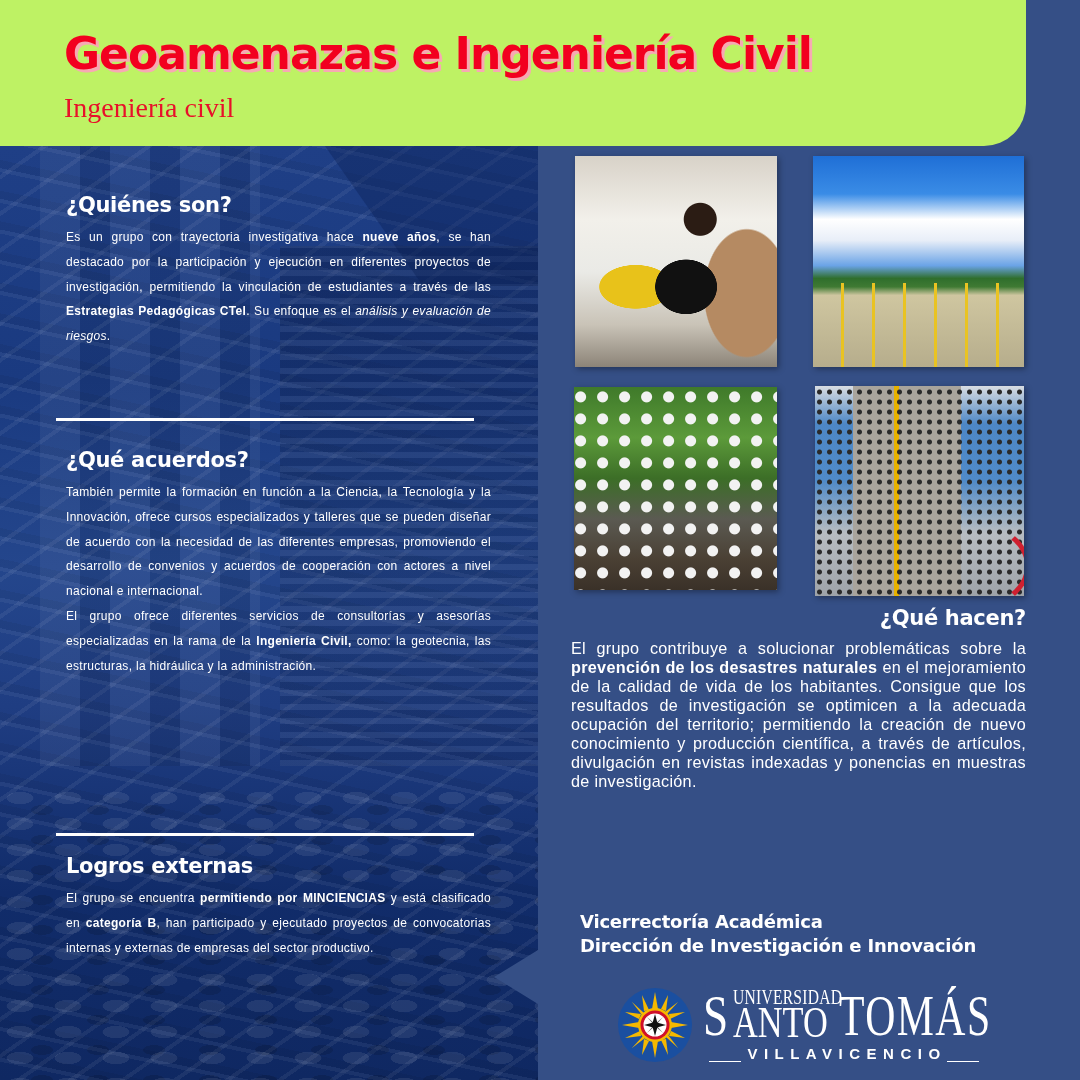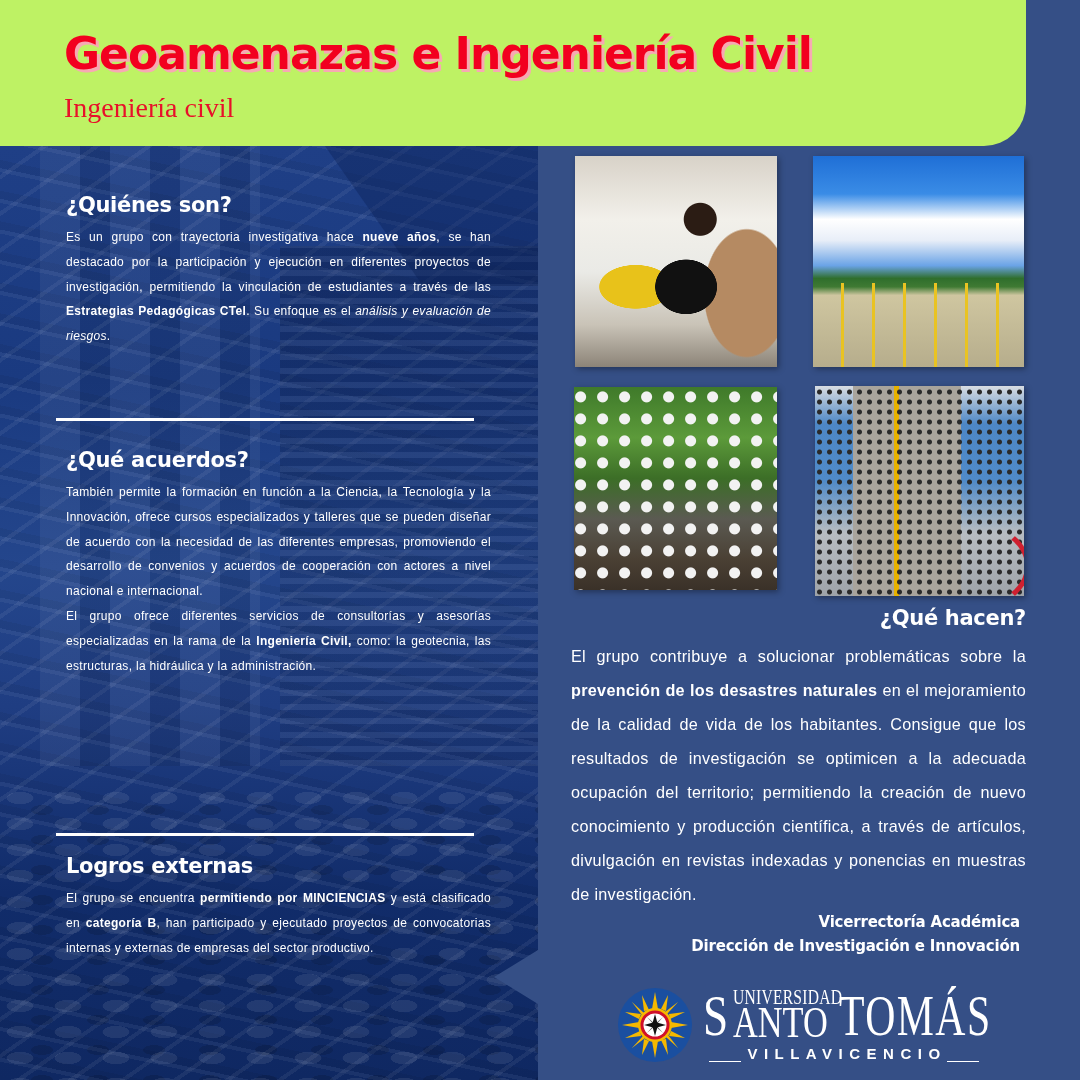--- a/index.html
+++ b/index.html
@@ -161,32 +161,32 @@
       font-size: 21px;
       letter-spacing: -0.3px;
       margin-left: 7px;
       margin-bottom: 9px;
       white-space: nowrap;
       text-align: right;
     }
     .right-section p {
       font-family: "Liberation Sans", sans-serif;
       font-size: 16.2px;
-      line-height: 34px;
+      line-height: 19px;
       text-align: justify;
       letter-spacing: 0.3px;
     }
 
     .credits {
       position: absolute;
       left: 580px; top: 910px; width: 440px;
-      text-align: right;
+      text-align: left;
       font-family: "DejaVu Sans", sans-serif;
       font-weight: bold;
-      font-size: 15px;
+      font-size: 18px;
       line-height: 24px;
       letter-spacing: -0.2px;
     }
 
     
     .logo {
       position: absolute;
       left: 615px; top: 983px;
       width: 370px; height: 85px;
     }

